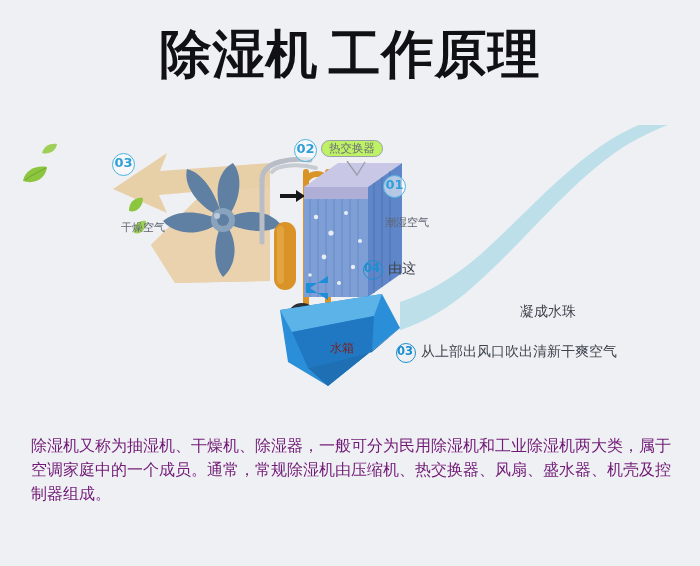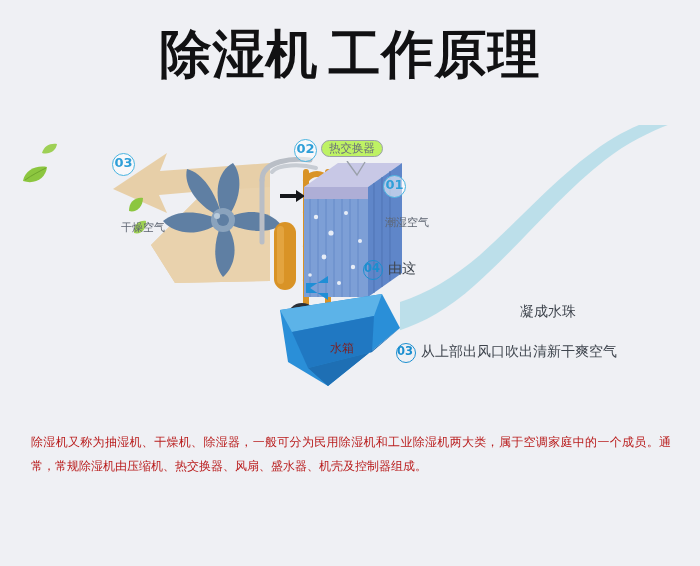--- a/index.html
+++ b/index.html
@@ -190,23 +190,23 @@
     width: 700px;
     height: 166px;
     background: #eff0f4;
     z-index: 50;
   }
   .para {
     position: absolute;
     left: 31px;
     width: 640px;
     font-family: "DejaVu Sans", "Liberation Sans", sans-serif;
-    font-size: 12px;
+    font-size: 16px;
     line-height: 24px;
-    color: #b91c1c;
+    color: #701a75;
     text-align: justify;
     user-select: text;
   }
   .para-1 { top: 18px; }
   .para-2 { top: 85px; }
 </style>
 </head>
 <body>
 
 <div id="page">

